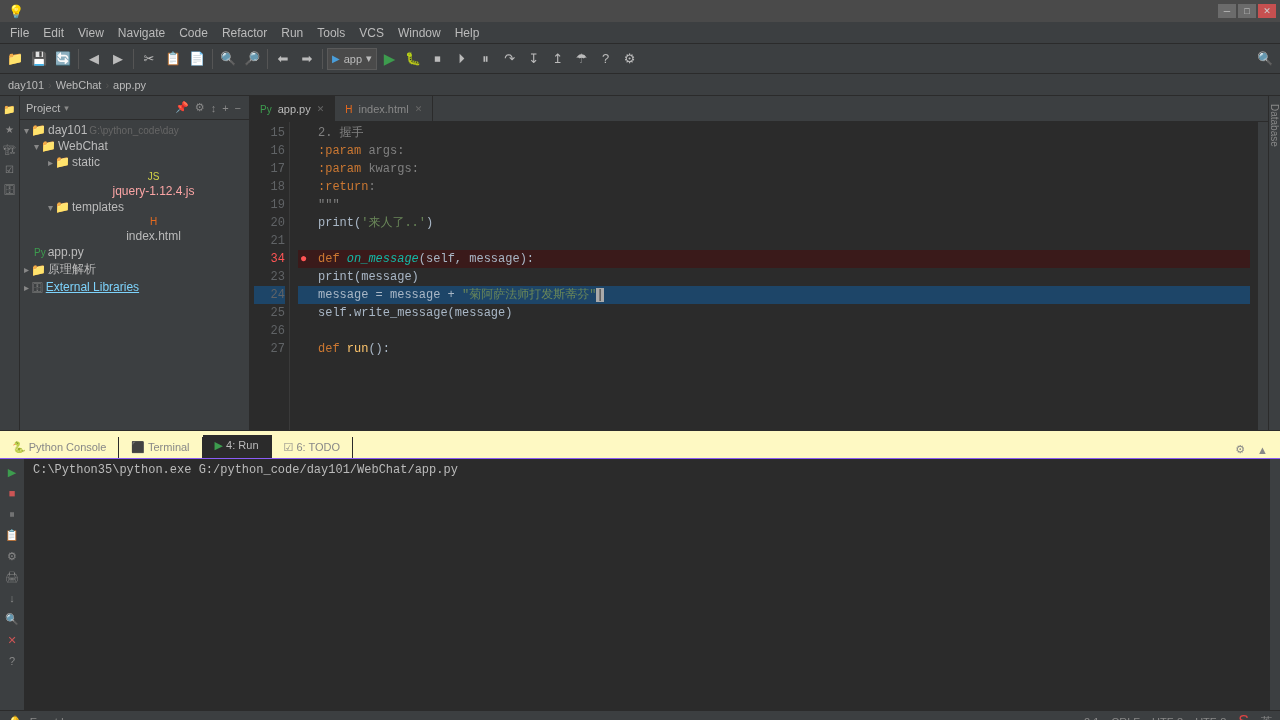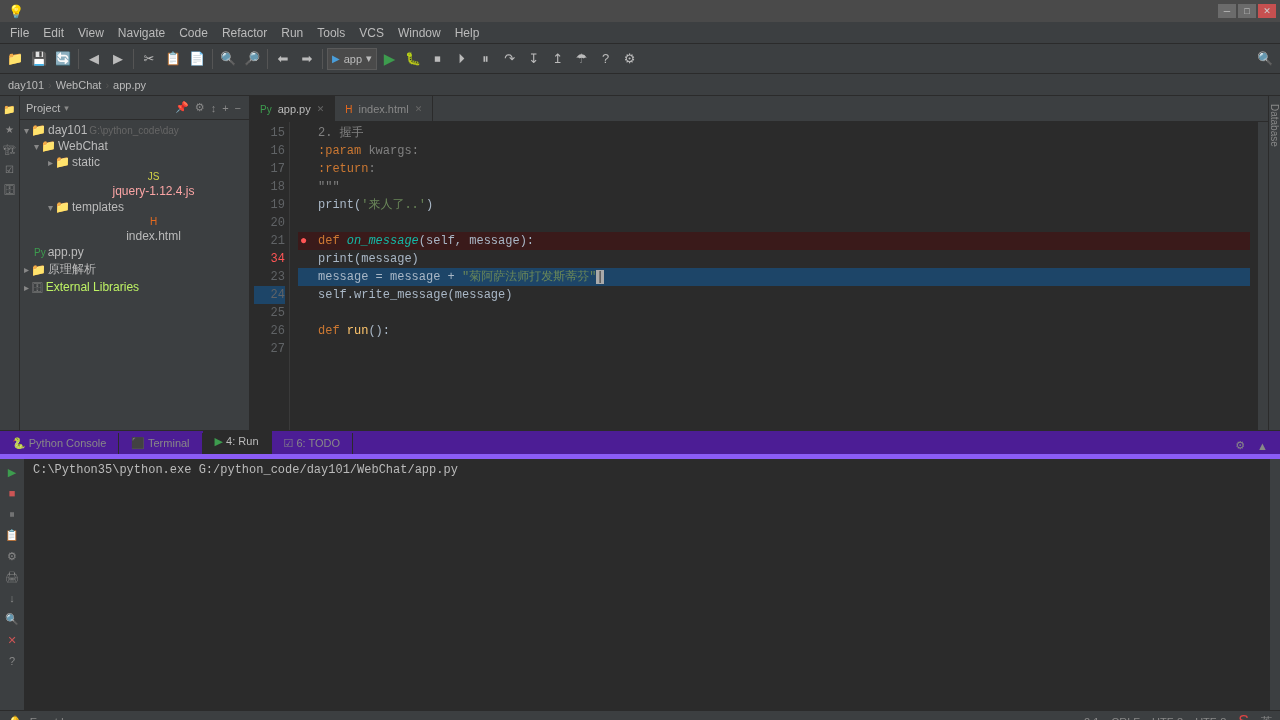--- a/index.html
+++ b/index.html
@@ -59,21 +59,21 @@
     #line-numbers { width: 40px; background: #2b2b2b; color: #606366; font-family: 'Courier New', monospace; font-size: 12px; line-height: 18px; padding: 0 4px; text-align: right; border-right: 1px solid #3a3a3a; overflow: hidden; padding-top: 2px; }
     #code-area { flex: 1; font-family: 'Courier New', monospace; font-size: 12px; line-height: 18px; padding: 2px 8px; overflow: auto; position: relative; }
     #editor-scrollbar { width: 10px; background: #3c3f41; }
 
     
     #right-sidebar { width: 12px; background: #3c3f41; border-left: 1px solid #2b2b2b; display: flex; flex-direction: column; }
     .code-line { display: flex; min-height: 18px; }
 
     
     #bottom-panel { height: 280px; background: #3c3f41; border-top: 1px solid #2b2b2b; display: flex; flex-direction: column; }
-    #bottom-tabs { display: flex; background: #4c1d95; height: 28px; align-items: flex-end; border-bottom: 5px solid #8b5cf6; }
+    #bottom-tabs { display: flex; background: #fef9c3; height: 28px; align-items: flex-end; border-bottom: 1px solid #8b5cf6; }
     .btab { padding: 4px 12px; font-size: 11px; color: #888; cursor: pointer; border-right: 1px solid #2b2b2b; }
     .btab.active { background: #2b2b2b; color: #bbb; border-bottom: 2px solid #2b2b2b; }
     #bottom-content { flex: 1; background: #2b2b2b; display: flex; }
     #run-sidebar { width: 25px; background: #3c3f41; display: flex; flex-direction: column; align-items: center; padding-top: 4px; gap: 3px; border-right: 1px solid #2b2b2b; }
     .rs-btn { width: 18px; height: 18px; background: transparent; border: none; color: #888; font-size: 11px; cursor: pointer; display: flex; align-items: center; justify-content: center; }
     #run-output { flex: 1; font-family: 'Courier New', monospace; font-size: 12px; padding: 4px 8px; color: #bbb; overflow: auto; }
     #bottom-scrollbar { width: 10px; background: #3c3f41; }
 
     
     #status-bar { height: 22px; background: #3c3f41; display: flex; align-items: center; justify-content: space-between; padding: 0 8px; border-top: 1px solid #2b2b2b; font-size: 11px; color: #888; }
@@ -223,21 +223,21 @@
 
       <div class="tree-item" style="padding-left:4px;">
         <span class="tree-icon">▸</span>
         <span class="folder-icon">📁</span>
         <span style="color:#bbb;">原理解析</span>
       </div>
 
       <div class="tree-item" style="padding-left:4px;">
         <span class="tree-icon">▸</span>
         <span style="font-size:10px;color:#888;">🗄</span>
-        <span style="color:#bef264;">External Libraries</span>
+        <span style="color:#7dd3fc;text-decoration:underline;">External Libraries</span>
       </div>
     </div>
   </div>
 
   <div id="editor-area">
 
     <div id="tabs">
       <div class="tab active">
         <span style="color:#3d9c4e;font-size:10px;">Py</span>
         <span>app.py</span>
@@ -264,20 +264,23 @@
         <div style="background:#1d4568;">24</div>
         <div>25</div>
         <div>26</div>
         <div>27</div>
       </div>
       <div id="code-area">
         <div class="code-line" style="padding-left:20px;">
           <span style="color:#808080;">    2. 握手</span>
         </div>
         <div class="code-line" style="padding-left:20px;">
+          <span style="color:#808080;">    <span style="color:#cc7832;">:param</span> args:</span>
+        </div>
+        <div class="code-line" style="padding-left:20px;">
           <span style="color:#808080;">    <span style="color:#cc7832;">:param</span> kwargs:</span>
         </div>
         <div class="code-line" style="padding-left:20px;">
           <span style="color:#808080;">    <span style="color:#cc7832;">:return</span>:</span>
         </div>
         <div class="code-line" style="padding-left:20px;">
           <span style="color:#808080;">    """</span>
         </div>
         <div class="code-line" style="padding-left:20px;">
           <span style="color:#a9b7c6;">    print(<span style="color:#6a8759;">'来人了..'</span>)</span>

